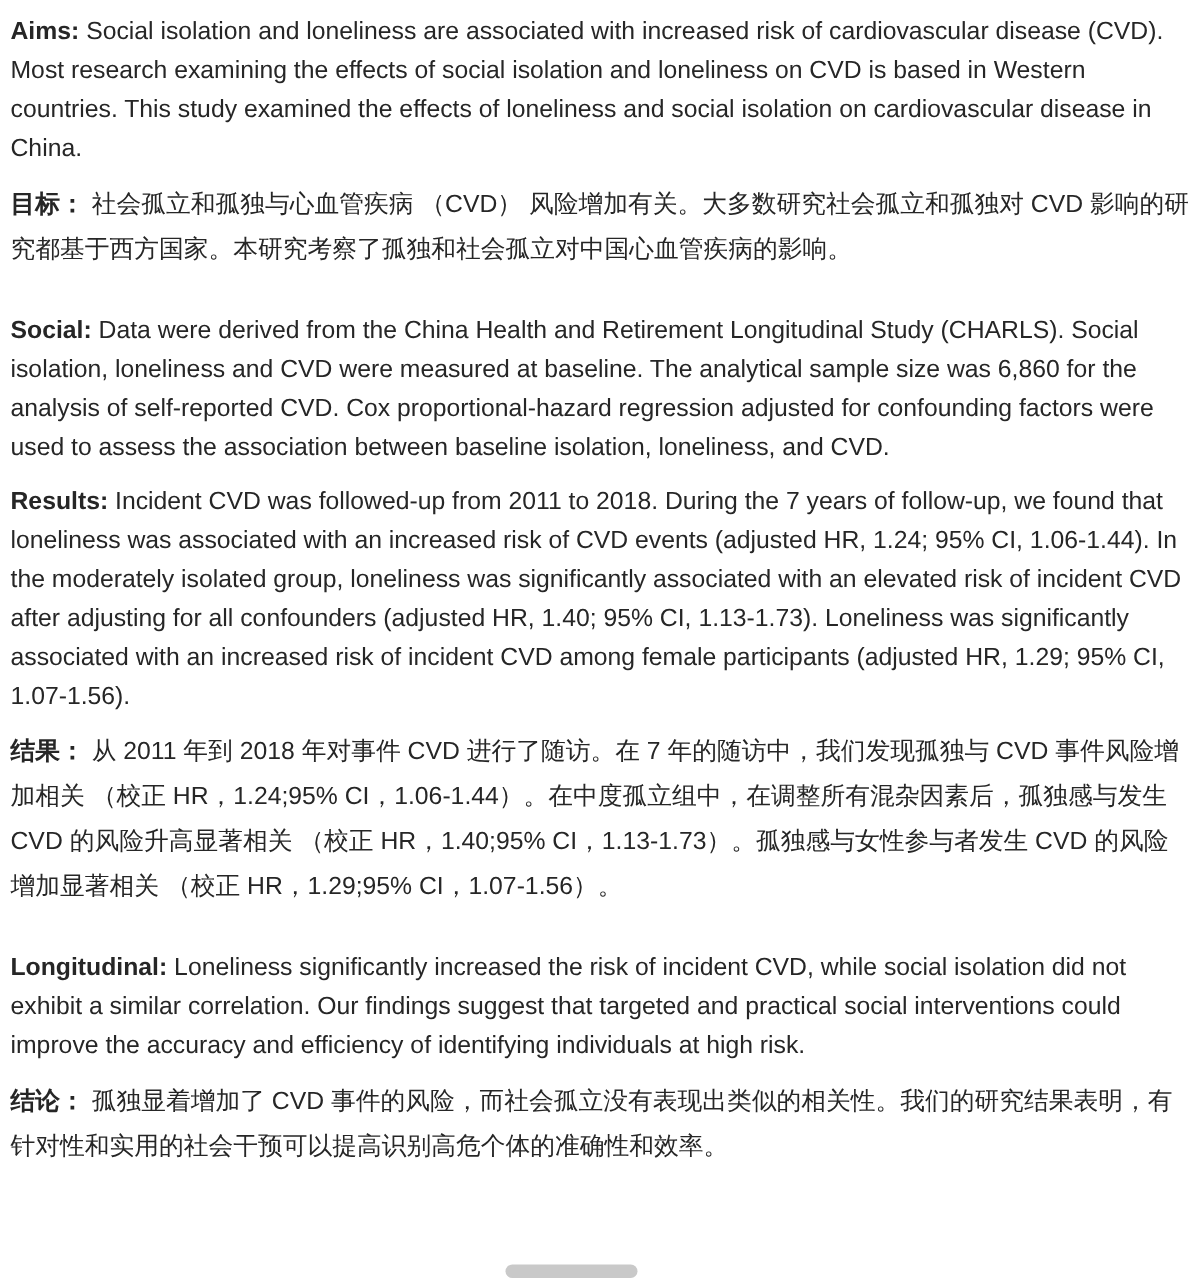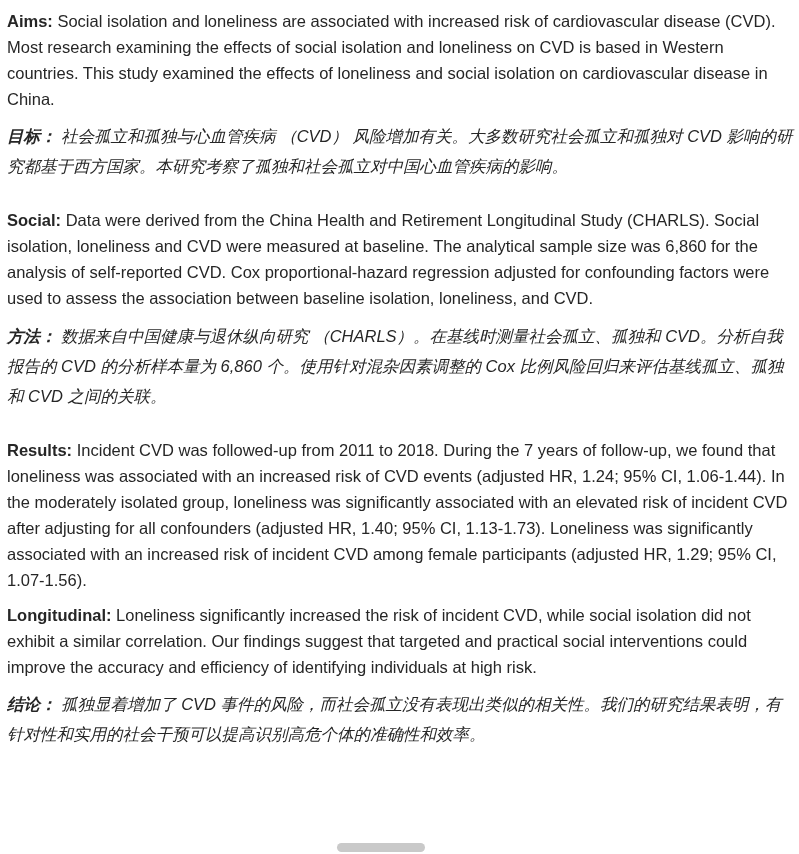--- a/index.html
+++ b/index.html
@@ -20,21 +20,20 @@
   .abstract p {
     font-size: 16.5px;
   }
   .para-en {
     line-height: 1.58;
     margin: 0 0 9px 0;
   }
   .para-zh {
     line-height: 1.82;
     margin: 0 0 26px 0;
-    font-style: italic;
   }
   .para-zh:last-child { margin-bottom: 0; }
   .sec-label {
     font-weight: bold;
   }
   .hscroll-thumb {
     position: absolute;
     left: 337px;
     bottom: 2px;
     width: 88px;
@@ -52,26 +51,26 @@
 
     <p class="para-en"><span class="sec-label">Aims:</span>
       <span>Social isolation and loneliness are associated with increased risk of cardiovascular disease (CVD). Most research examining the effects of social isolation and loneliness on CVD is based in Western countries. This study examined the effects of loneliness and social isolation on cardiovascular disease in China.</span></p>
 
     <p class="para-zh"><span class="sec-label">目标：</span>
       <span>社会孤立和孤独与心血管疾病 （CVD） 风险增加有关。大多数研究社会孤立和孤独对 CVD 影响的研究都基于西方国家。本研究考察了孤独和社会孤立对中国心血管疾病的影响。</span></p>
 
     <p class="para-en"><span class="sec-label">Social:</span>
       <span>Data were derived from the China Health and Retirement Longitudinal Study (CHARLS). Social isolation, loneliness and CVD were measured at baseline. The analytical sample size was 6,860 for the analysis of self-reported CVD. Cox proportional-hazard regression adjusted for confounding factors were used to assess the association between baseline isolation, loneliness, and CVD.</span></p>
 
-    <p class="para-zh"><span class="sec-label">方法：</span>
-      <span>数据来自中国健康与退休纵向研究 （CHARLS）。在基线时测量社会孤立、孤独和 CVD。分析自我报告的 CVD 的分析样本量为 6,860 个。使用针对混杂因素调整的 Cox 比例风险回归来评估基线孤立、孤独和 CVD 之间的关联。</span></p>
 
     <p class="para-en"><span class="sec-label">Results:</span>
       <span>Incident CVD was followed-up from 2011 to 2018. During the 7 years of follow-up, we found that loneliness was associated with an increased risk of CVD events (adjusted HR, 1.24; 95% CI, 1.06-1.44). In the moderately isolated group, loneliness was significantly associated with an elevated risk of incident CVD after adjusting for all confounders (adjusted HR, 1.40; 95% CI, 1.13-1.73). Loneliness was significantly associated with an increased risk of incident CVD among female participants (adjusted HR, 1.29; 95% CI, 1.07-1.56).</span></p>
 
+    <p class="para-zh"><span class="sec-label">结果：</span>
+      <span>从 2011 年到 2018 年对事件 CVD 进行了随访。在 7 年的随访中，我们发现孤独与 CVD 事件风险增加相关 （校正 HR，1.24;95% CI，1.06-1.44）。在中度孤立组中，在调整所有混杂因素后，孤独感与发生 CVD 的风险升高显著相关 （校正 HR，1.40;95% CI，1.13-1.73）。孤独感与女性参与者发生 CVD 的风险增加显著相关 （校正 HR，1.29;95% CI，1.07-1.56）。</span></p>
 
     <p class="para-en"><span class="sec-label">Longitudinal:</span>
       <span>Loneliness significantly increased the risk of incident CVD, while social isolation did not exhibit a similar correlation. Our findings suggest that targeted and practical social interventions could improve the accuracy and efficiency of identifying individuals at high risk.</span></p>
 
     <p class="para-zh"><span class="sec-label">结论：</span>
       <span>孤独显着增加了 CVD 事件的风险，而社会孤立没有表现出类似的相关性。我们的研究结果表明，有针对性和实用的社会干预可以提高识别高危个体的准确性和效率。</span></p>
 
   </div>
 
   <div class="hscroll-thumb"></div>

